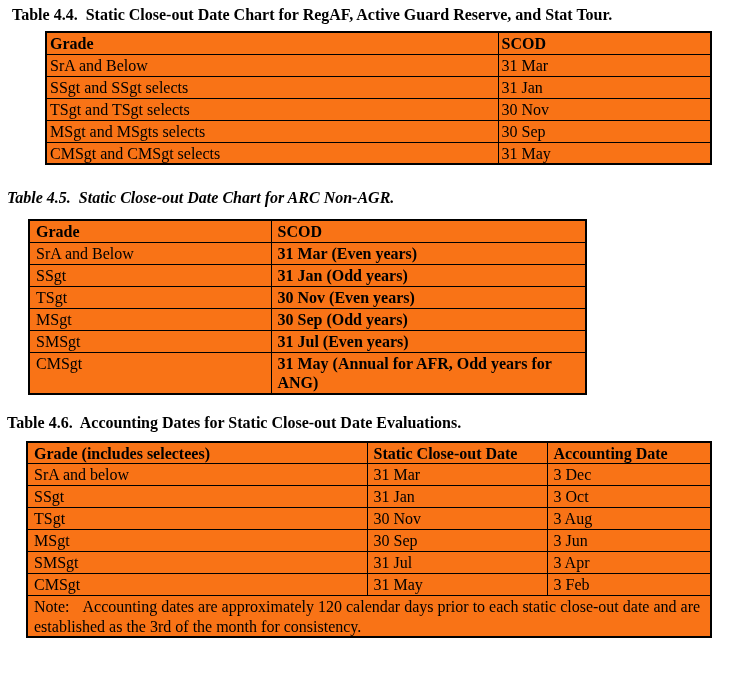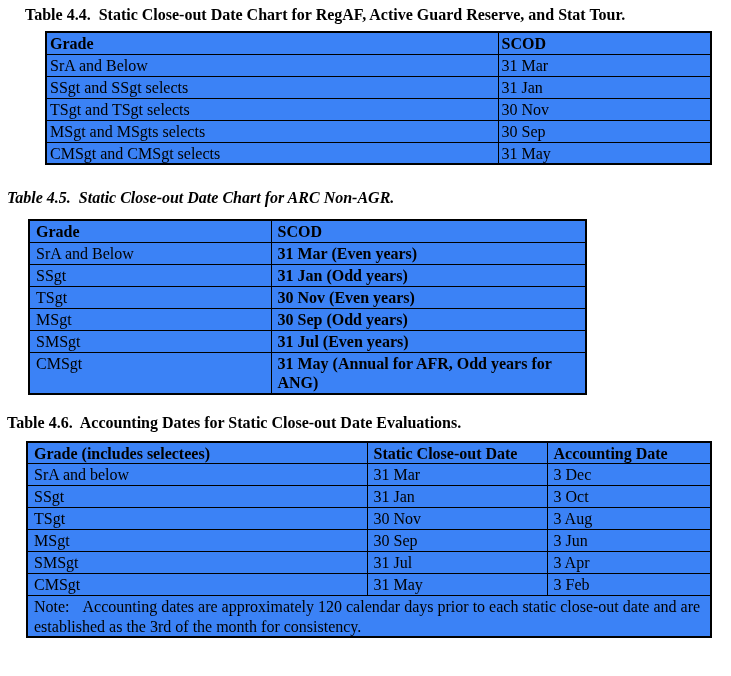--- a/index.html
+++ b/index.html
@@ -11,29 +11,29 @@
     font-family: "Liberation Serif", "DejaVu Serif", serif;
     color: #000000;
     background: #ffffff;
   }
   .caption {
     font-weight: bold;
     font-size: 16px;
     line-height: 18px;
     white-space: pre-wrap;
   }
-  #cap44 { margin: 6px 0 0 25px; }
+  #cap44 { margin: 6px 0 0 12px; }
   #cap45 { margin: 24px 0 0 7px; font-style: italic; }
   #cap46 { margin: 19px 0 0 7px; }
 
   table.doc-table {
     border-collapse: collapse;
     table-layout: fixed;
     border: 2px solid #000000;
-    background: #3b82f6;
+    background: #f97316;
   }
   .doc-table td, .doc-table th {
     border: 1px solid #000000;
     font-size: 16px;
     line-height: 19.5px;
     height: 22px;
     vertical-align: top;
     text-align: left;
     padding: 1px 4px 0 6px;
     font-weight: normal;

